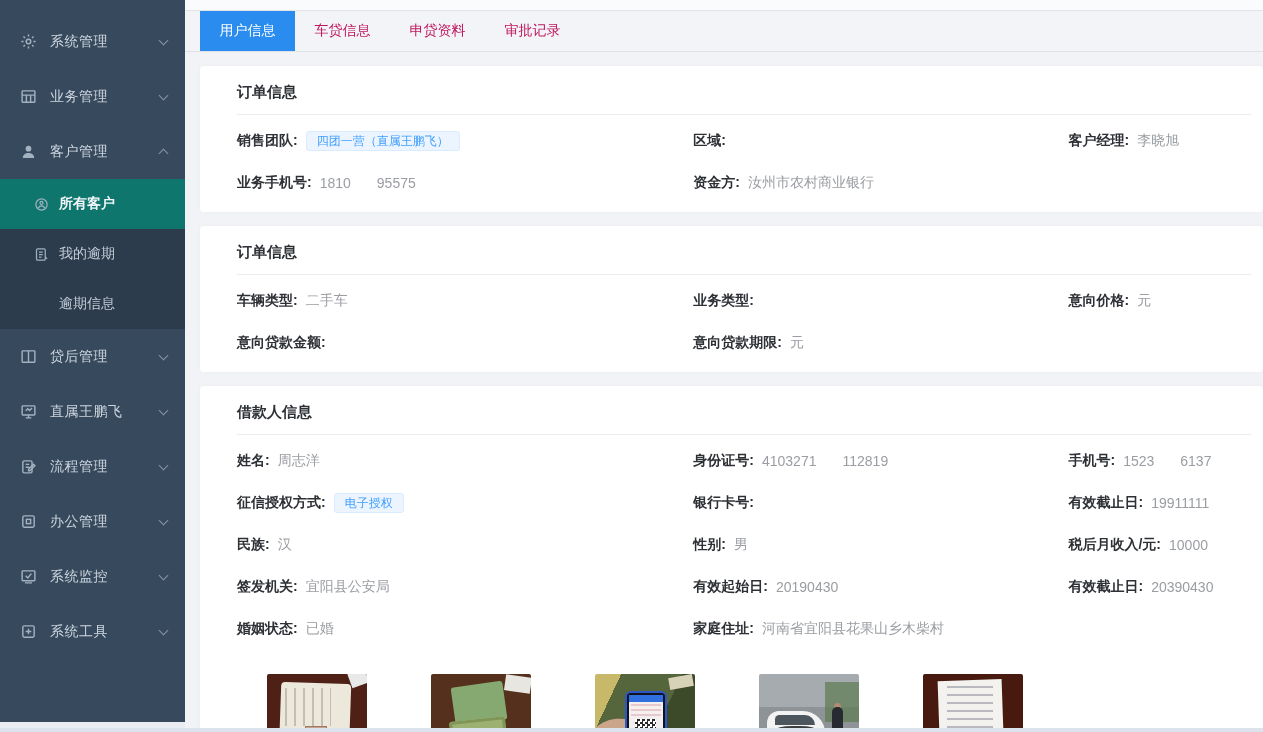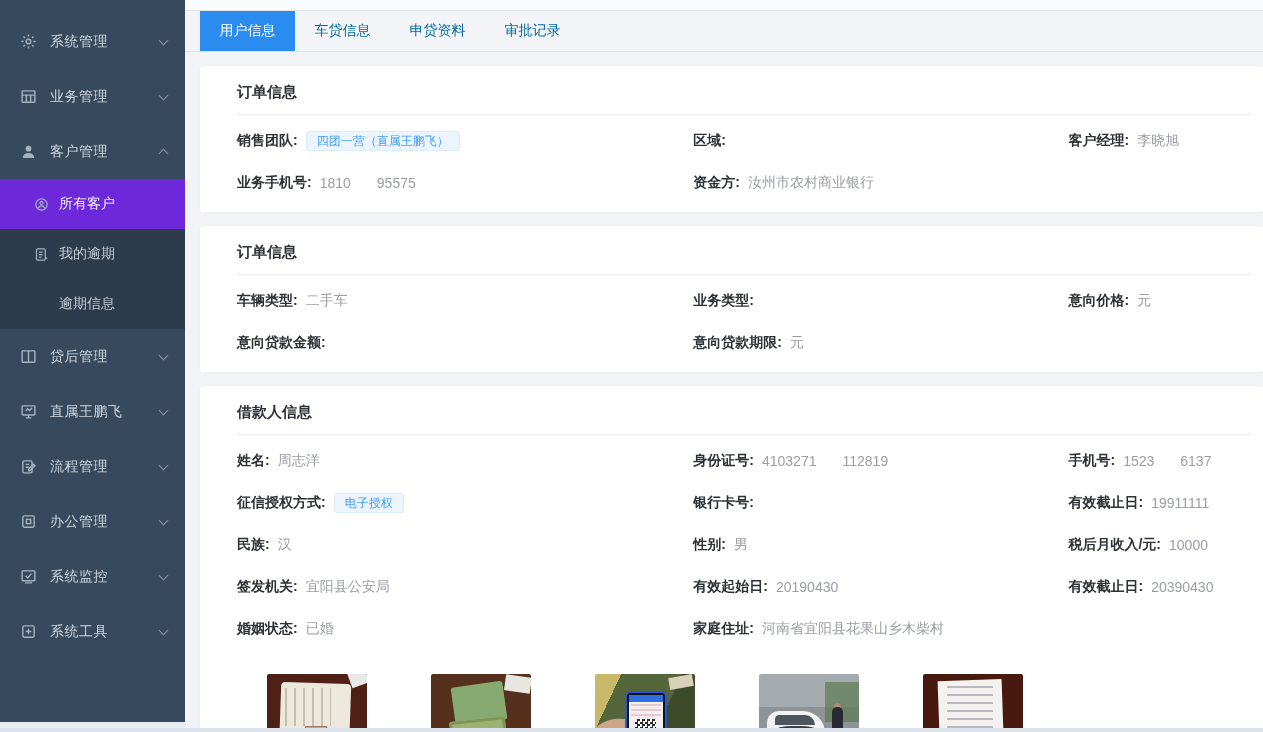--- a/index.html
+++ b/index.html
@@ -12,28 +12,28 @@
   .s-item { height:55px; display:flex; align-items:center; padding:0 18px 0 20px; color:#cdd6e0; cursor:pointer; }
   .s-item .ic { width:17px; height:17px; margin-right:13px; color:#a3b2c1; flex:0 0 17px; }
   .s-item .ic svg { width:17px; height:17px; display:block; }
   .s-item .lab { flex:1; font-size:14px; letter-spacing:.5px; }
   .chev { width:7px; height:7px; border-right:1.5px solid #8795a5; border-bottom:1.5px solid #8795a5; transform:rotate(45deg); margin-top:-3px; }
   .chev.up { transform:rotate(-135deg); margin-top:4px; }
   .submenu { background:#2d3c4d; }
   .sub-item { height:50px; display:flex; align-items:center; padding-left:34px; color:#c3ccd6; cursor:pointer; }
   .sub-item .ic { width:15px; height:15px; margin-right:10px; color:#9fb0c0; }
   .sub-item .ic svg { width:15px; height:15px; display:block; }
-  .sub-item.active { background:#6d28d9; color:#f2f6fa; }
+  .sub-item.active { background:#0f766e; color:#f2f6fa;font-weight:bold; }
   .sub-item.noicon { padding-left:59px; }
 
   
   .content { flex:1; height:732px; position:relative; background:#f2f3f7; overflow:hidden; }
   .topstrip { height:11px; background:#fafbfd; border-bottom:1px solid #e3e4e9; }
   .tabbar { height:41px; display:flex; align-items:stretch; padding-left:15px; border-bottom:1px solid #dfe1e6; background:#f3f4f8; }
-  .tab { min-width:95px; display:flex; align-items:center; justify-content:center; font-size:14px; color:#0369a1; cursor:pointer; padding:0 18px; }
+  .tab { min-width:95px; display:flex; align-items:center; justify-content:center; font-size:14px; color:#be185d; cursor:pointer; padding:0 18px; }
   .tab.active { background:#2b8cf0; color:#ffffff; }
 
   .card { background:#ffffff; border-radius:4px; margin:14px 0 0 15px; padding:0 12px 0 37px; box-shadow:0 0 4px rgba(0,0,0,.03); }
   .card-title { font-size:15px; font-weight:bold; color:#2d3035; padding:17px 0 12px; }
   .card-divider { height:1px; background:#ececec; }
   .fgrid { display:grid; grid-template-columns:45% 37% 18%; padding-top:15px; row-gap:20px; padding-bottom:18px; }
   .cell { display:flex; align-items:center; height:22px; white-space:nowrap; }
   .lbl { font-weight:bold; color:#2d3035; margin-right:8px; }
   .val { color:#9a9da2; }
   .gap { display:inline-block; width:26px; height:14px; background:#fff; }

